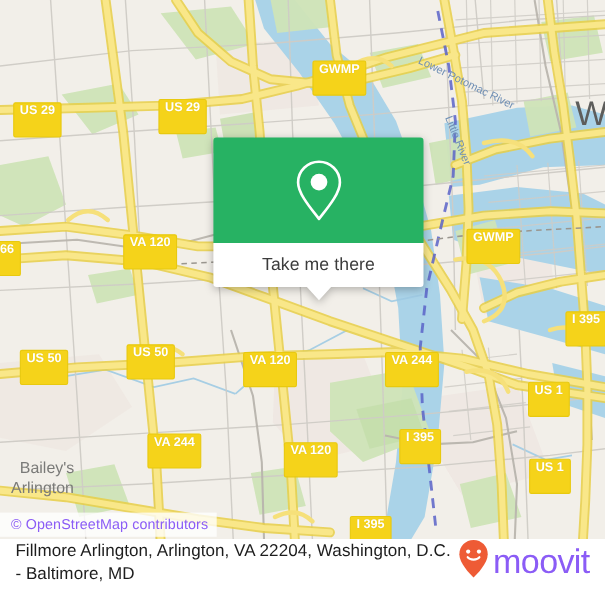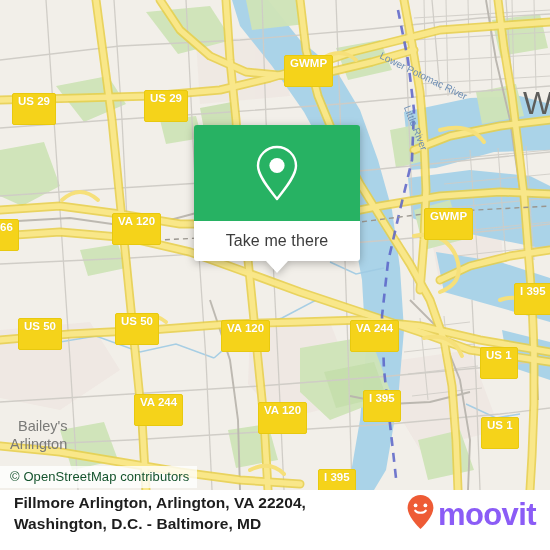--- a/index.html
+++ b/index.html
@@ -12,27 +12,27 @@
 
   
   .map{position:absolute;left:0;top:0;width:550px;height:490px;overflow:hidden;background:#f2efe9;}
   .map-canvas{position:absolute;left:0;top:0;width:550px;height:490px;}
 
   
   .attrib{
     position:absolute;left:0;top:466px;
     background:rgba(255,255,255,0.78);
     padding:3px 8px 3px 10px;
-    font-size:13px;color:#14532d;letter-spacing:.1px;
+    font-size:13px;color:#8b5cf6;letter-spacing:.1px;
     line-height:16px;white-space:nowrap;
   }
 
   
   .card{
-    position:absolute;left:194px;top:125px;width:166px;
+    position:absolute;left:194px;top:125px;width:191px;
     filter:drop-shadow(0 2px 4px rgba(0,0,0,0.28));
   }
   .card-head{
     background:#27b263;height:96px;
     border-radius:3px 3px 0 0;
     display:flex;align-items:center;justify-content:center;
   }
   .card-head svg{display:block;}
   .card-foot{
     background:#ffffff;height:40px;
@@ -45,22 +45,22 @@
     position:absolute;left:50%;top:100%;
     width:0;height:0;margin-left:-11px;
     border-left:11px solid transparent;
     border-right:11px solid transparent;
     border-top:12px solid #ffffff;
   }
 
   
   .footer{
     position:absolute;left:0;top:490px;width:550px;height:44px;
-    background:#ffffff;display:flex;align-items:flex-end;
-    box-sizing:border-box;padding:0 14px 0 14px;font-weight:bold;
+    background:#ffffff;display:flex;align-items:flex-start;
+    box-sizing:border-box;padding:0 14px 0 14px;
   }
   .footer-title{
     flex:1 1 auto;font-size:15.5px;color:#1d1d1d;line-height:21px;
     letter-spacing:.05px;padding-right:6px;
   }
   .brand{flex:0 0 auto;display:flex;align-items:center;gap:3px;}
   .brand-word{font-size:31px;color:#8b5cf6;letter-spacing:-.6px;line-height:31px;}
 
   
   .shield{

